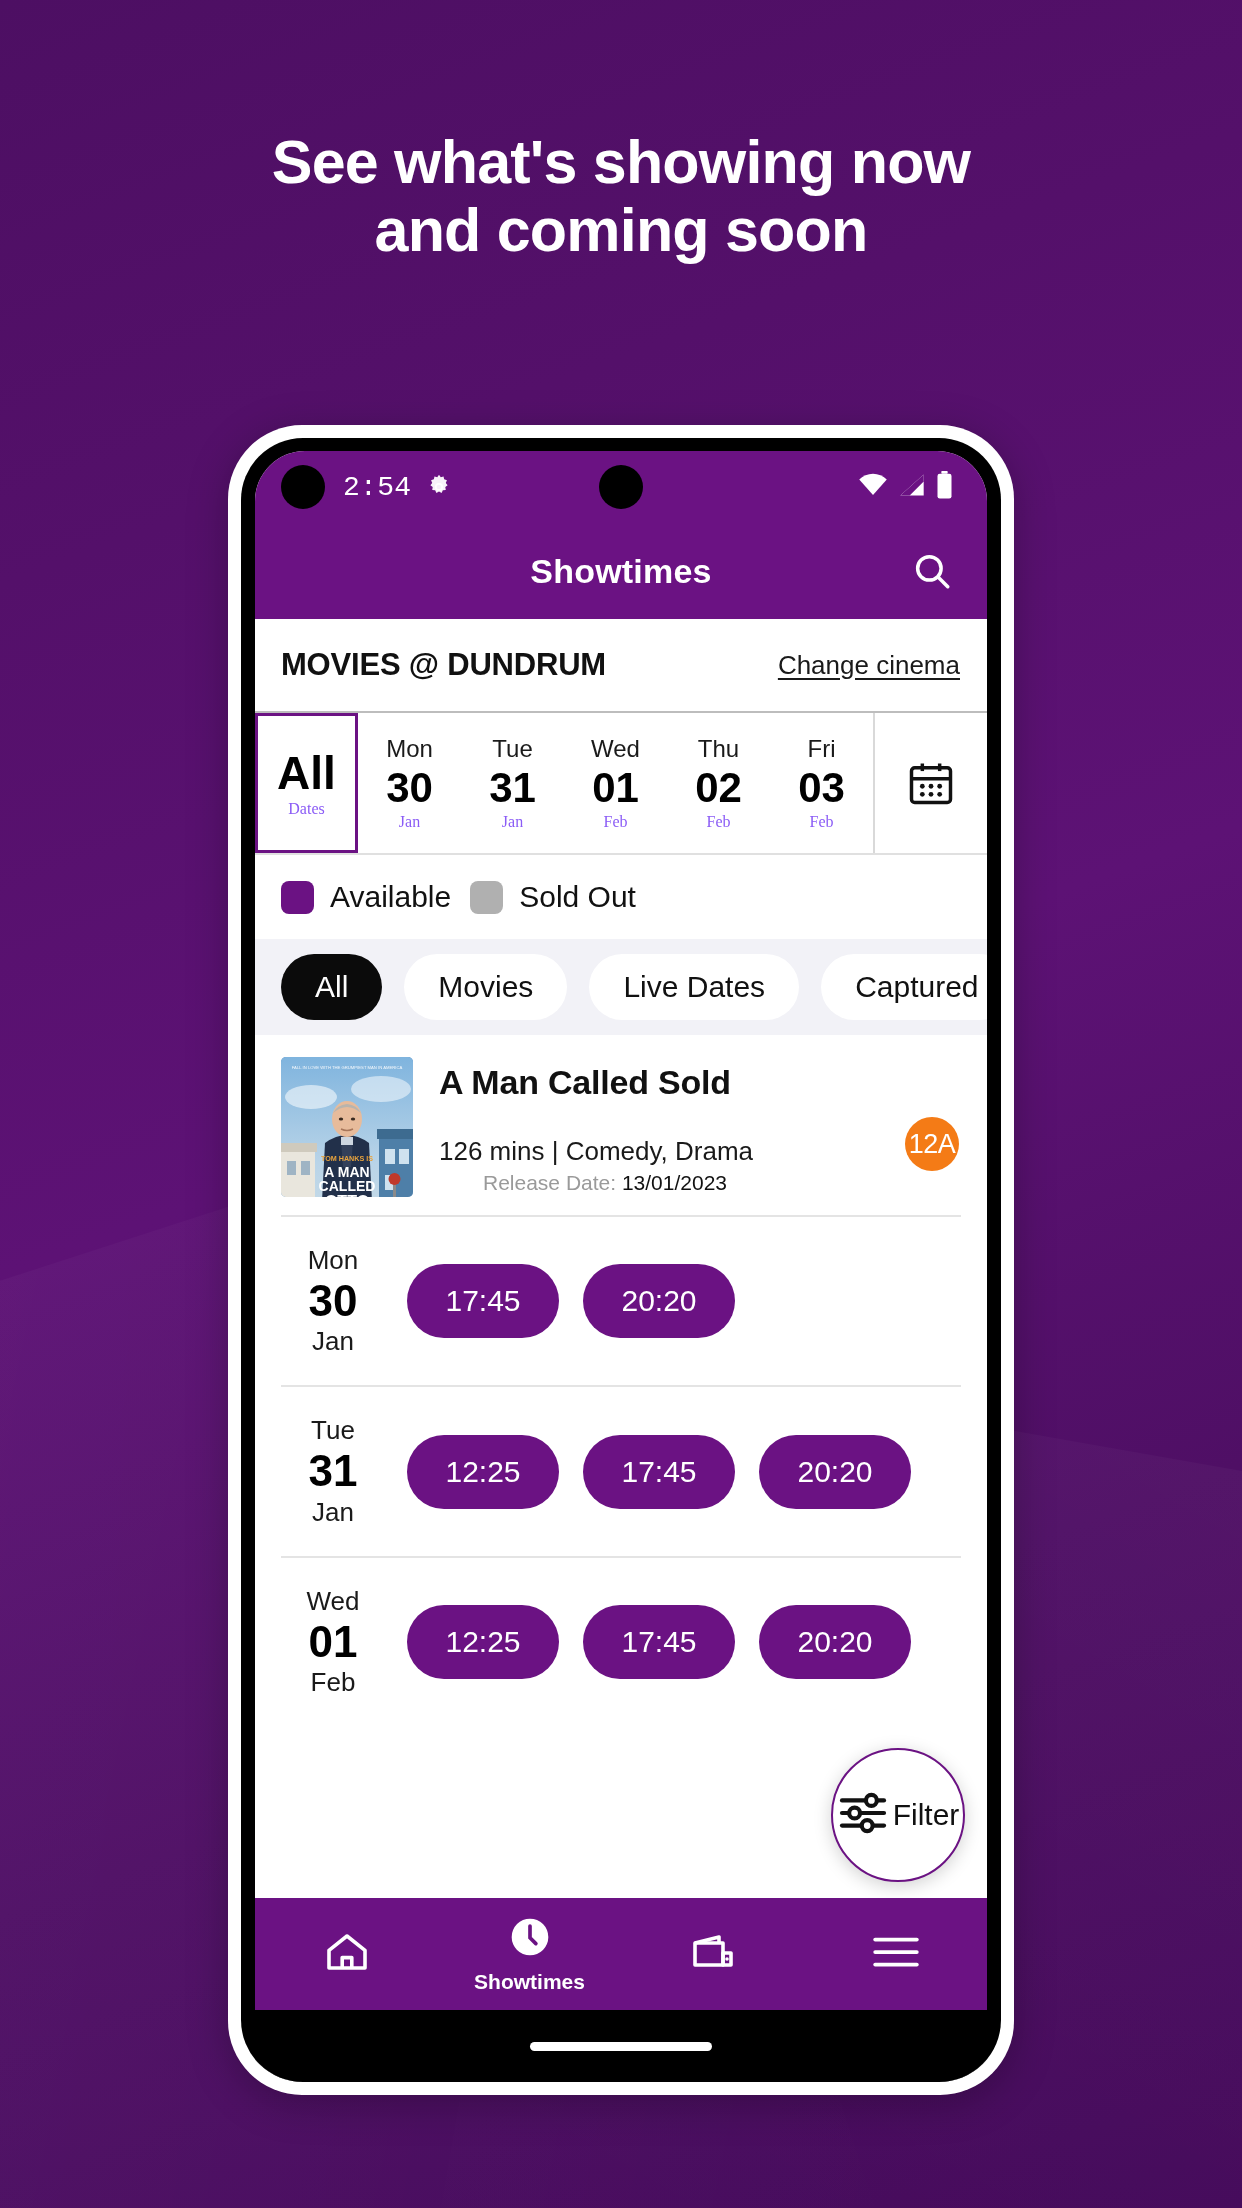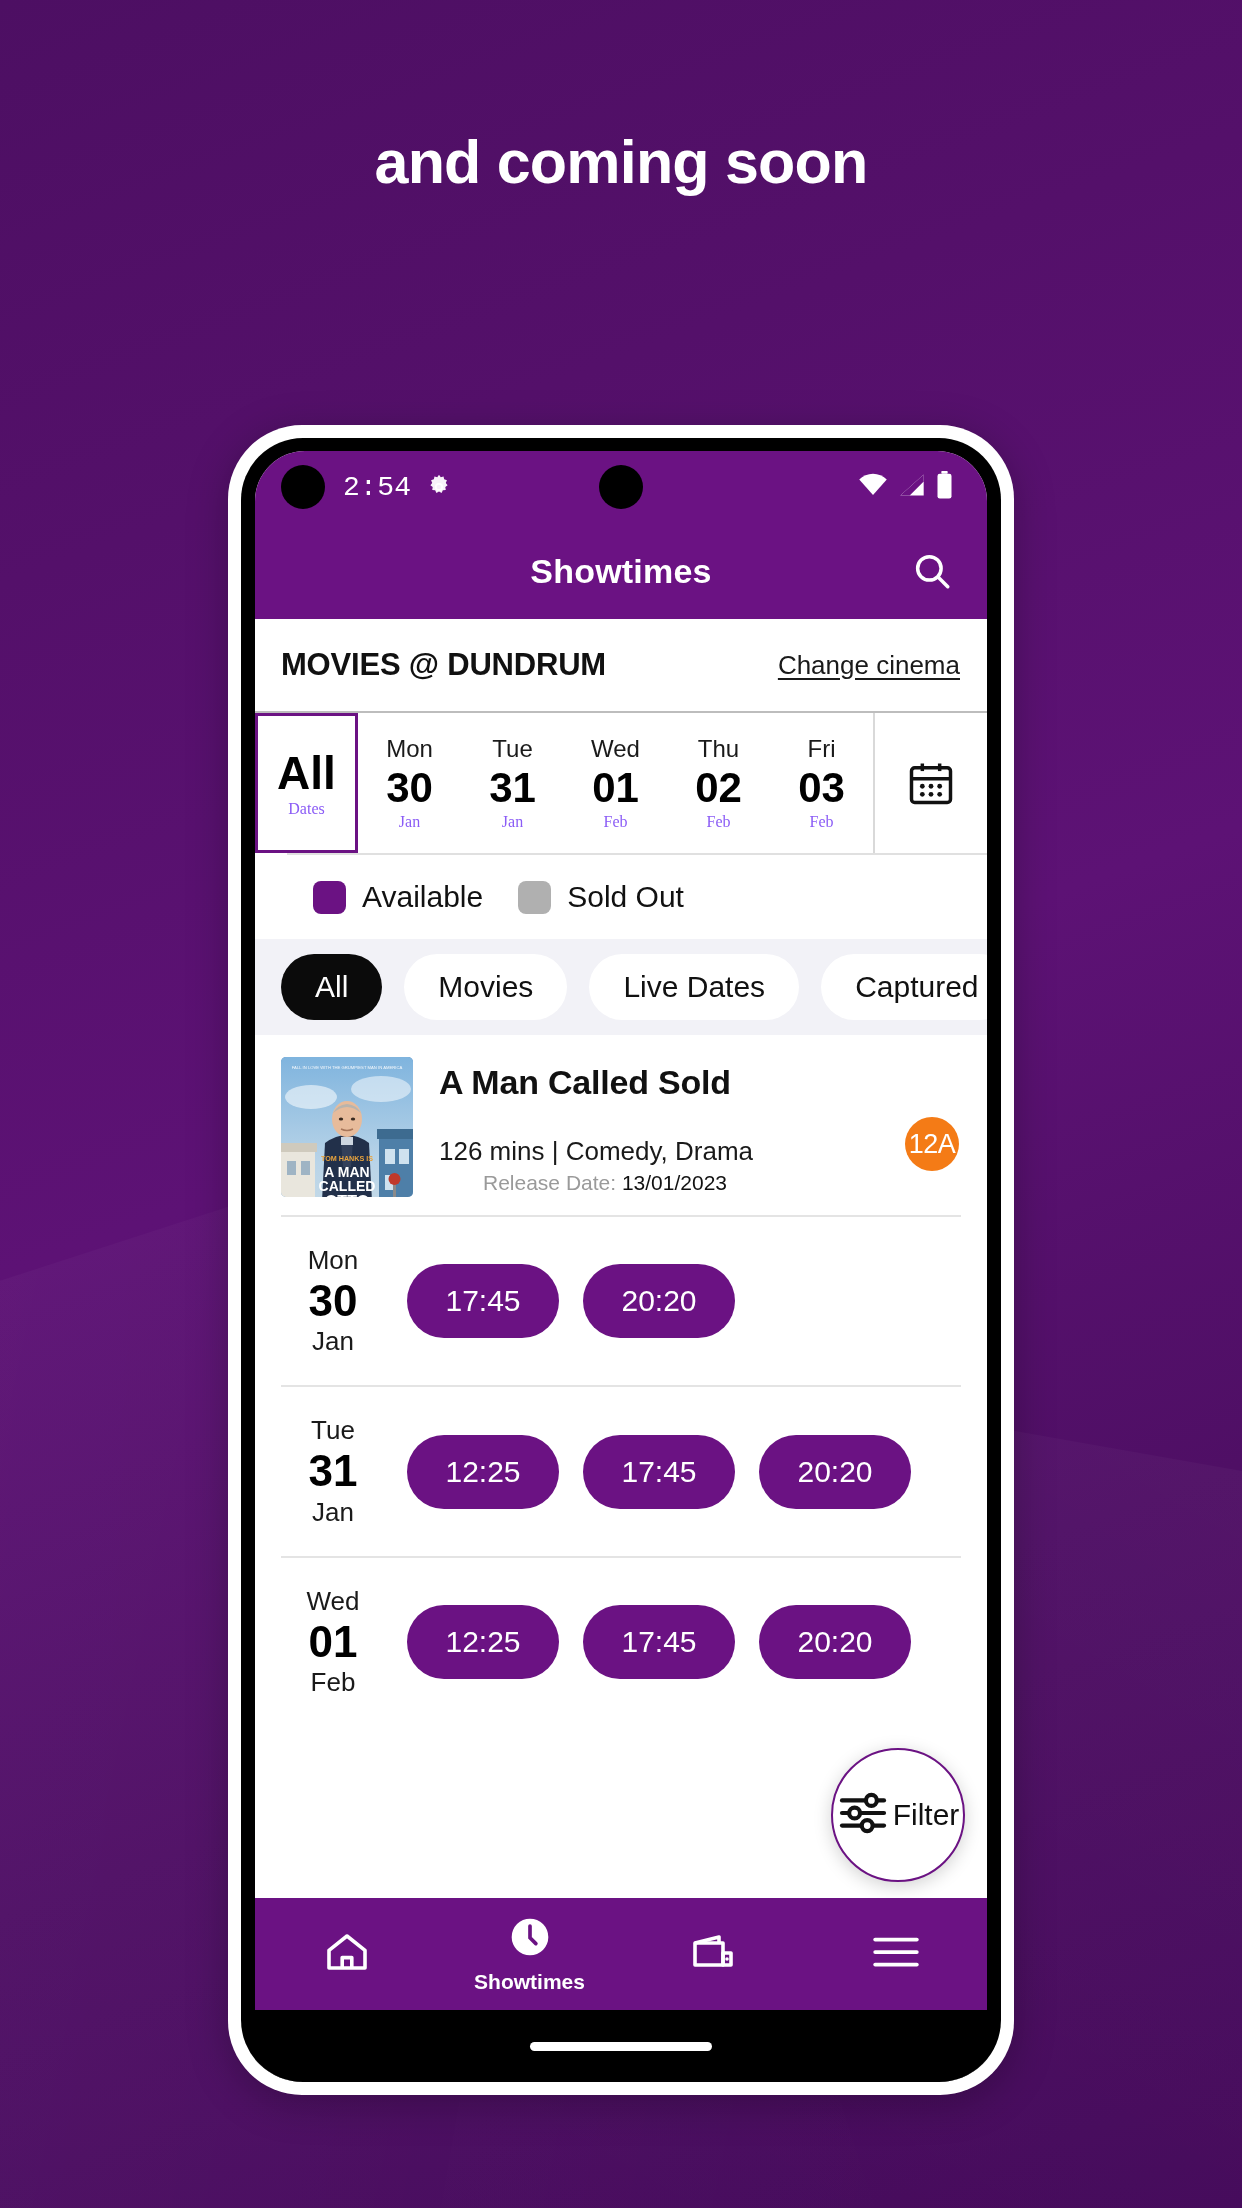--- a/index.html
+++ b/index.html
@@ -215,23 +215,22 @@
   }
 
   
   #legend-row {
     height: 86px;
     background: #ffffff;
     border-top: 2px solid #e0e0e0;
     display: flex;
     align-items: center;
     padding-left: 26px;
-    gap: 35px;
-    flex: 0 0 auto;
-    margin-left: 32px;
+    gap: 19px;
+    flex: 0 0 auto;
   }
   .legend-item { display: flex; align-items: center; gap: 16px; }
   .legend-swatch { width: 33px; height: 33px; border-radius: 8px; }
   .legend-label { font-size: 30px; color: #111111; }
 
   
   #chips-row {
     height: 96px;
     background: #f2f2f7;
     display: flex;
@@ -413,20 +412,21 @@
     border-radius: 5px;
     background: #ffffff;
   }
 </style>
 </head>
 <body>
 
 <div id="bg"></div>
 
 <div id="headline">
+  <span class="hl-line">See what's showing now</span>
   <span class="hl-line">and coming soon</span>
 </div>
 
 <div id="phone-frame">
   <div id="phone-body">
     <div id="phone-screen">
 
       <div id="status-bar">
         <div class="camera-dot"></div>
         <div id="status-time">2:54</div>

